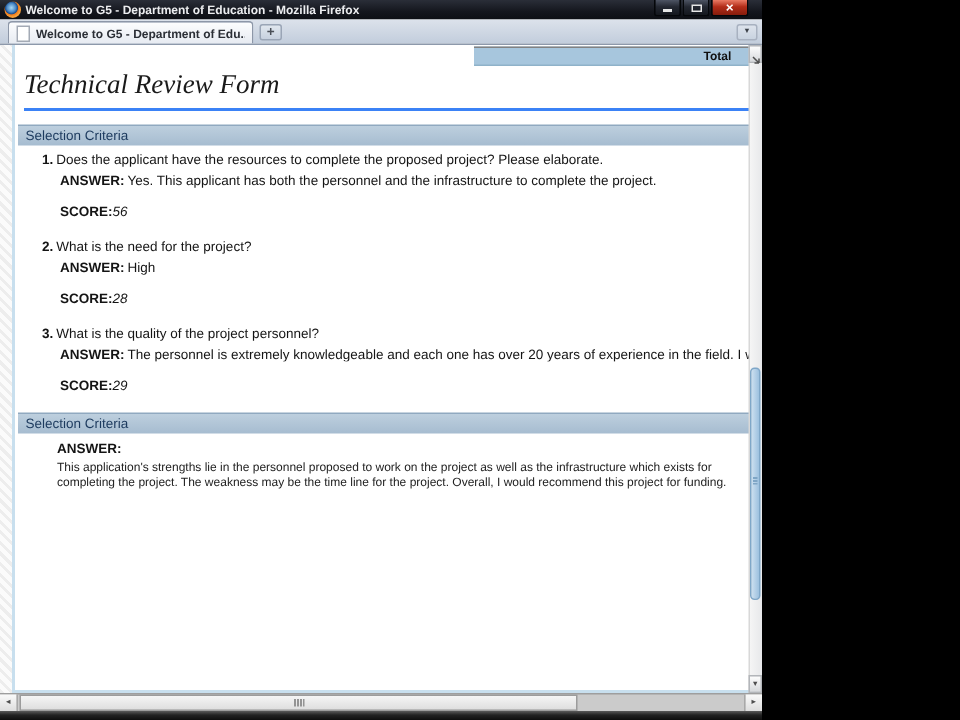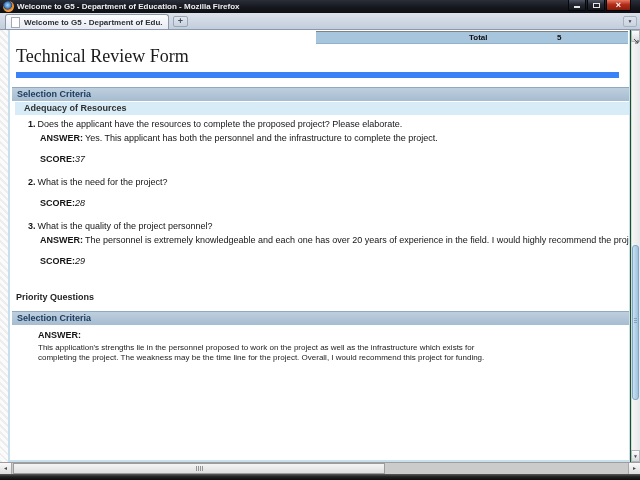--- a/index.html
+++ b/index.html
@@ -1,16 +1,16 @@
 <!DOCTYPE html>
 <html><head>
 <meta charset="utf-8">
 <style>
   html,body{margin:0;padding:0;background:#000;}
-  .window{position:relative;width:640px;height:480px;background:#fff;overflow:hidden;
+  .window{position:relative;width:508px;height:480px;background:#fff;overflow:hidden;
           font-family:"Liberation Sans",sans-serif;-webkit-font-smoothing:antialiased;}
 
   
   .titlebar{position:absolute;top:0;left:0;right:0;height:13px;
             background:linear-gradient(#2a2e38,#14161d 60%,#0d0f14);color:#ecedef;}
   .fx-icon{position:absolute;left:3px;top:1px;width:11px;height:11px;border-radius:50%;
            background:radial-gradient(circle at 42% 38%, #a8d8f4 0%, #4e8cc9 30%, #1e4f8c 44%,
                       #ef7d1d 50%, #f9a53c 68%, #b65408 100%);}
   .title-text{position:absolute;left:17px;top:2px;font-size:8px;font-weight:bold;white-space:nowrap;}
   .win-controls{position:absolute;top:0;right:9px;display:flex;}
@@ -46,27 +46,27 @@
            overflow:hidden;}
 
   .summary-row{position:absolute;left:306px;top:1px;width:312px;height:11px;background:#a7c6dd;
                border-top:1px solid #828282;border-bottom:1px solid #8fb2c9;}
   .sum-label{position:absolute;left:40%;width:24%;top:1px;text-align:center;
              font-size:8px;font-weight:bold;color:#101010;}
   .sum-value{position:absolute;left:66%;width:24%;top:1px;text-align:center;
              font-size:8px;font-weight:bold;color:#101010;}
 
   h1.page-title{margin:16px 10px 0 6px;font-family:"Liberation Serif",serif;font-weight:normal;
-                font-size:18px;color:#1a1a1a;padding:0 0 5px 0;border-bottom:6px solid #3b82f6;}
+                font-size:18px;color:#1a1a1a;padding:0 0 5px 0;border-bottom:2px solid #3b82f6;font-style:italic;}
 
   .sec-label{margin:15px 0 0 6px;font-size:9px;font-weight:bold;color:#1f1f1f;}
   .sec-label.priority{margin-top:26px;}
   .group-header{margin:9px 0 0 2px;height:13px;line-height:13px;padding-left:5px;
                 background:linear-gradient(#bdcfde,#a6bcd0);border-top:1px solid #90a9c0;
-                font-size:9px;font-weight:bold;color:#1c3a5e;}
+                font-size:9px;font-weight:normal;color:#1c3a5e;}
   .crit-bar{margin:1px 0 0 5px;height:13px;line-height:13px;padding-left:9px;
             background:#d8ecf8;font-size:9px;font-weight:bold;color:#303030;}
   .q-line{margin:4px 8px 0 18px;font-size:9px;color:#141414;}
   .q-line .num{font-weight:bold;margin-right:2px;}
   .a-line{margin:4px 4px 0 30px;font-size:9px;color:#141414;}
   .a-line .lbl{font-weight:bold;margin-right:2px;}
   .a-line.clip{white-space:nowrap;overflow:hidden;margin-right:0;}
   .a-lbl-line{margin:5px 0 0 28px;font-size:9px;font-weight:bold;color:#141414;}
   .a-para{margin:3px 0 0 28px;max-width:470px;font-size:8px;line-height:9.5px;color:#222;}
   .s-line{margin:11px 0 13px 30px;font-size:9px;color:#141414;}
@@ -138,51 +138,52 @@
       <div class="summary-row">
         <span class="sum-label">Total</span>
         <span class="sum-value">5</span>
       </div>
 
       <h1 class="page-title">Technical Review Form</h1>
 
       <div>
         <div class="group-header">Selection Criteria</div>
 
-        <div class="crit-bar">Adequacy of Resources</div>
         <div class="q-line">
           <span class="num">1.</span><span>Does the applicant have the resources to complete the proposed project? Please elaborate.</span>
         </div>
         <div class="a-line">
           <span class="lbl">ANSWER:</span><span>Yes.  This applicant has both the personnel and the infrastructure to complete the project.</span>
         </div>
         <div class="s-line">
-          <span class="lbl">SCORE:</span><span class="val">37</span>
+          <span class="lbl">SCORE:</span><span class="val">56</span>
         </div>
 
         <div class="q-line">
           <span class="num">2.</span><span>What is the need for the project?</span>
         </div>
+        <div class="a-line">
+          <span class="lbl">ANSWER:</span><span>High</span>
+        </div>
         <div class="s-line">
           <span class="lbl">SCORE:</span><span class="val">28</span>
         </div>
 
         <div class="q-line">
           <span class="num">3.</span><span>What is the quality of the project personnel?</span>
         </div>
         <div class="a-line clip">
           <span class="lbl">ANSWER:</span><span>The personnel is extremely knowledgeable and each one has over 20 years of experience in the field.  I would highly recommend the project bas</span>
         </div>
         <div class="s-line">
           <span class="lbl">SCORE:</span><span class="val">29</span>
         </div>
       </div>
 
       <div>
-        <div class="sec-label priority">Priority Questions</div>
         <div class="group-header">Selection Criteria</div>
 
         <div class="a-lbl-line">ANSWER:</div>
         <div class="a-para">This application's strengths lie in the personnel proposed to work on the project as well as the infrastructure which exists for completing the project.  The weakness may be the time line for the project.  Overall, I would recommend this project for funding.</div>
 
       </div>
 
     </div>
 
     <div class="vscroll">

